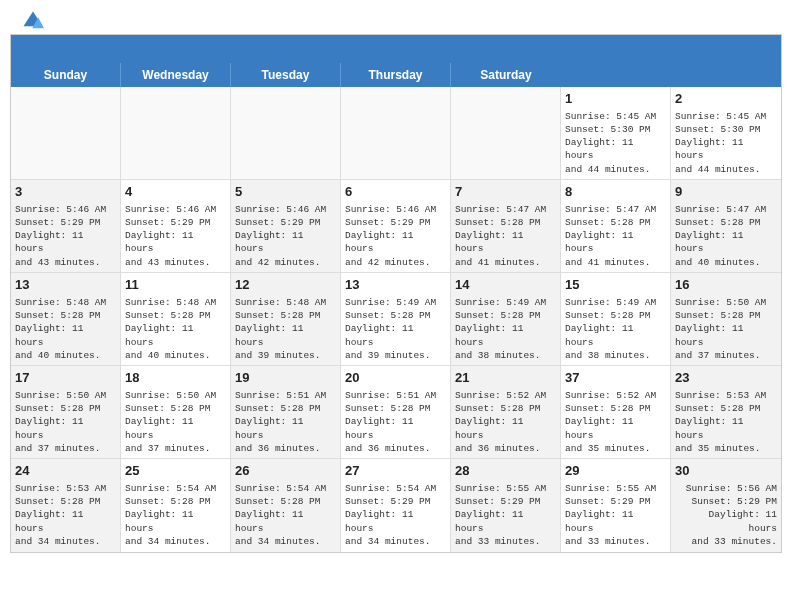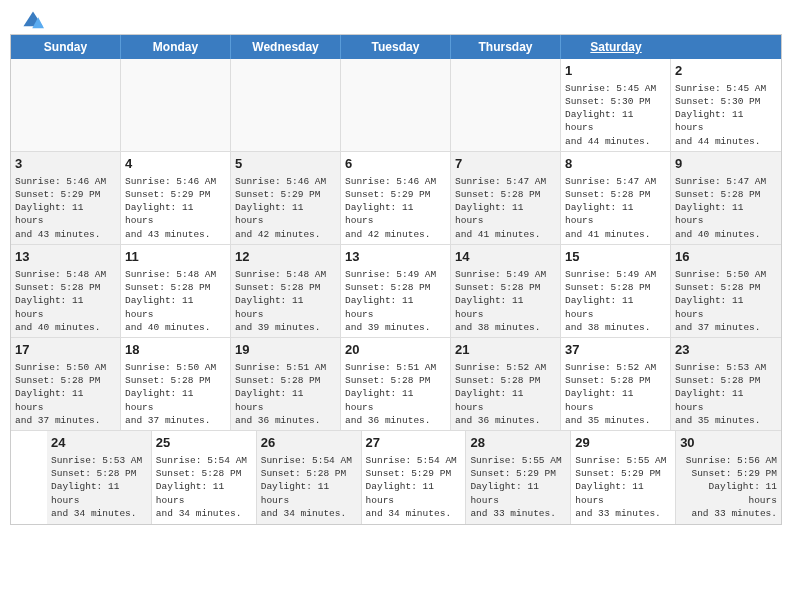--- a/index.html
+++ b/index.html
@@ -11,26 +11,26 @@
     .logo-text { display: flex; align-items: center; }
     .logo-general { font-size: 18px; font-weight: bold; color: #333; }
     .logo-blue { font-size: 18px; font-weight: bold; color: #4a90d9; }
     .logo-icon { width: 22px; height: 22px; margin-left: 2px; }
     
     .title-area { text-align: right; }
     .month-title { font-size: 32px; font-weight: bold; color: #333; line-height: 1; }
     .subtitle { font-size: 14px; color: #555; margin-top: 2px; }
     
     .cal-header { display: grid; grid-template-columns: repeat(7, 1fr); background: #3a7cc1; }
-    .cal-header-cell { color: #fff; font-size: 12px; font-weight: bold; padding: 5px 4px; text-align: center; border-right: 1px solid #5a9cd9; }
-    .cal-header-cell:last-child { border-right: none; text-decoration: underline; }
+    .cal-header-cell { color: #fff; font-size: 12px; font-weight: bold; padding: 5px 4px; text-align: center; border-right: 1px solid #5a9cd9; margin-top: 28px; }
+    .cal-header-cell:last-child { border-right: none; }
     
     .cal-body { display: grid; grid-template-rows: repeat(5, 1fr); }
     .cal-week { display: grid; grid-template-columns: repeat(7, 1fr); border-bottom: 1px solid #ddd; }
-    .cal-week:last-child { border-bottom: none; margin-left: 36px; }
+    .cal-week:last-child { border-bottom: none; }
     
     .cal-cell { padding: 3px 4px; border-right: 1px solid #ddd; min-height: 88px; vertical-align: top; font-size: 10px; line-height: 1.35; background: #fff; }
     .cal-cell:last-child { border-right: none; }
     .cal-cell.empty { background: #f9f9f9; }
     .cal-cell.shaded { background: #f2f2f2; }
     
     .day-num { font-size: 13px; font-weight: bold; color: #222; margin-bottom: 2px; }
     .day-info { font-size: 9.5px; color: #333; line-height: 1.4; font-family: Liberation Mono, monospace; }
     
     .outer { border: 1px solid #ccc; }
@@ -51,21 +51,20 @@
   </div>
   <div class="title-area">
     <div class="month-title"></div>
     <div class="subtitle"></div>
   </div>
 </div>
 
 <div class="outer" style="margin: 4px 10px;">
   <div class="cal-header">
   <div class="cal-header-cell">Sunday</div>
-      <div class="cal-header-cell">Monday</div>
       <div class="cal-header-cell">Wednesday</div>
       <div class="cal-header-cell">Tuesday</div>
       <div class="cal-header-cell">Thursday</div>
       <div class="cal-header-cell">Saturday</div>
     </div>
   <div class="cal-body">
   <div class="cal-week">
         <div class="cal-cell empty"></div>
         <div class="cal-cell empty"></div>
         <div class="cal-cell empty"></div>

